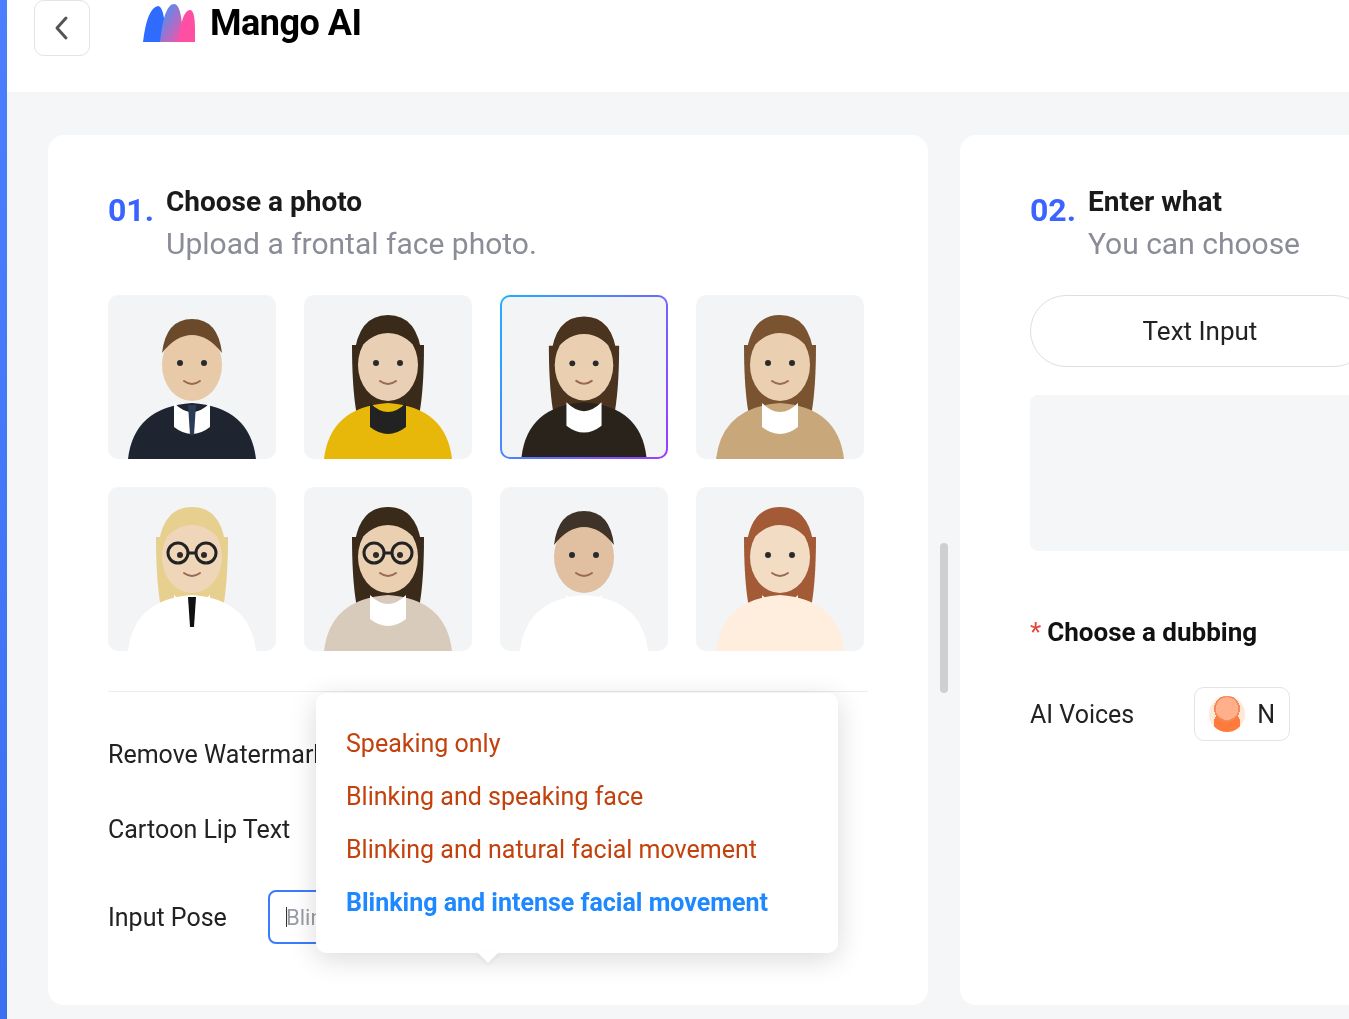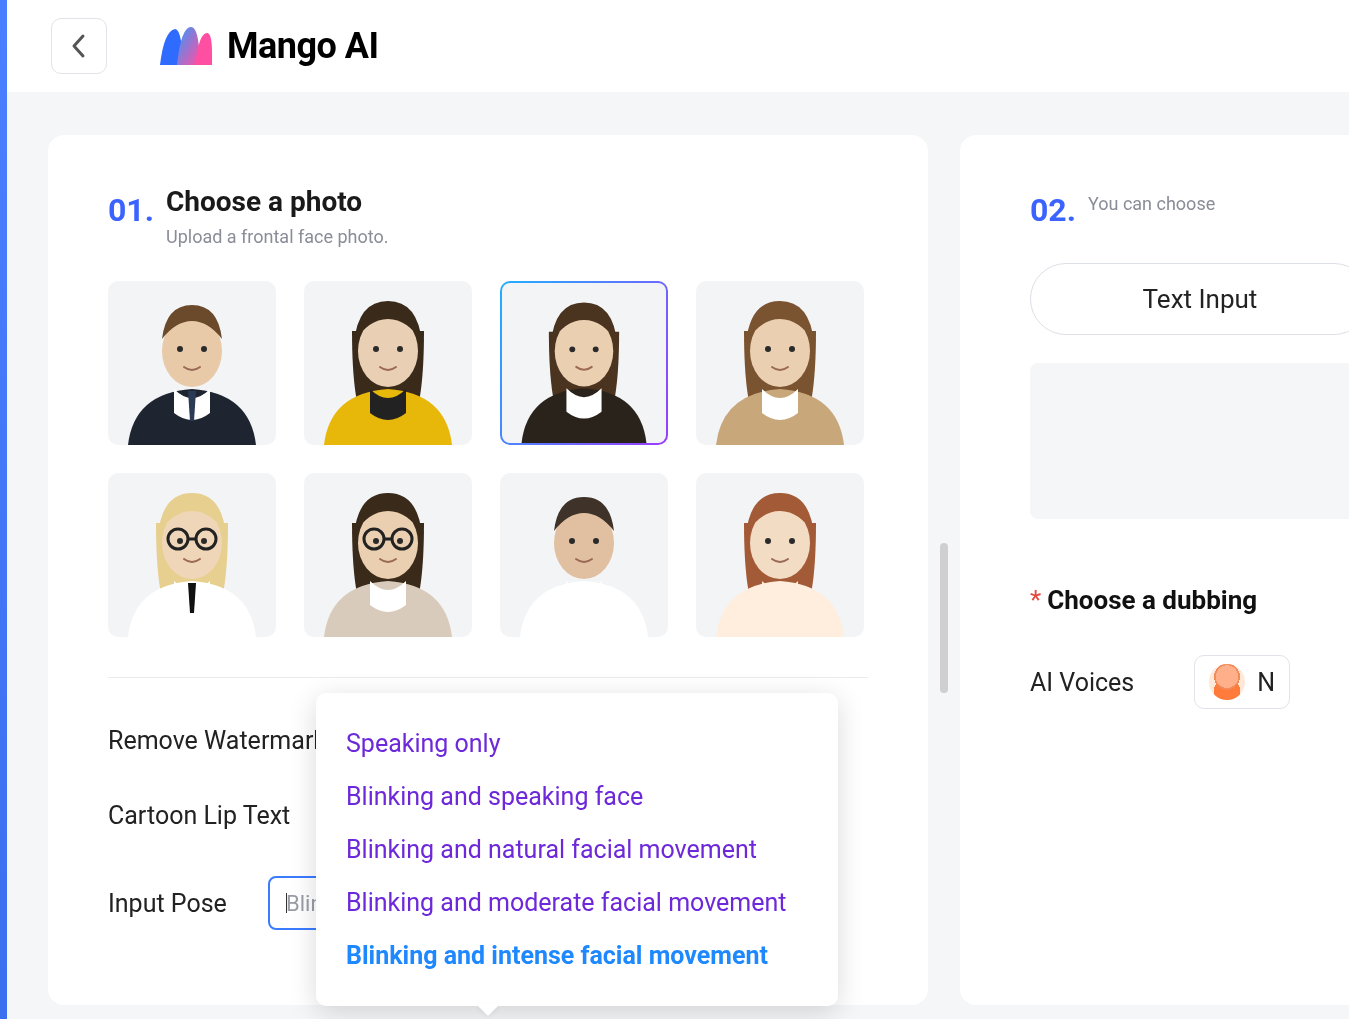--- a/index.html
+++ b/index.html
@@ -16,22 +16,22 @@
     left: 0; top: 0;
     width: 7px; height: 100%;
     background: linear-gradient(180deg, #4a7fff, #3a6ff0);
   }
   .topbar {
     position: absolute;
     left: 7px; top: 0; right: 0;
     height: 92px;
     background: #fff;
     display: flex;
-    align-items: center;
-    padding-left: 44px;
+    align-items: flex-start;
+    padding-left: 27px;
     gap: 50px;
   }
   .back-btn {
     width: 56px; height: 56px;
     border: 1px solid #e1e3e8;
     border-radius: 10px;
     background: #fff;
     display: flex; align-items: center; justify-content: center;
     cursor: pointer;
   }
@@ -79,21 +79,21 @@
     font-weight: 700;
     color: #3a63ff;
     margin-top: 6px;
   }
   .step-title {
     font-size: 28px;
     font-weight: 700;
     color: #1a1a1a;
   }
   .step-sub {
-    font-size: 18px;
+    font-size: 30px;
     color: #8a8d97;
     margin-top: 8px;
   }
 
   .photo-grid {
     display: grid;
     grid-template-columns: repeat(4, 168px);
     gap: 28px 28px;
   }
   .photo-cell {
@@ -174,21 +174,21 @@
     left: 160px;
     width: 0; height: 0;
     border-left: 12px solid transparent;
     border-right: 12px solid transparent;
     border-top: 12px solid #fff;
     filter: drop-shadow(0 2px 2px rgba(0,0,0,0.05));
   }
   .dd-item {
     padding: 12px 30px;
     font-size: 25px;
-    color: #6d28d9;
+    color: #c2410c;
     cursor: pointer;
   }
   .dd-item.active {
     color: #1e88ff;
     font-weight: 700;
   }
 
   .panel2 {
     position: absolute;
     left: 960px;
@@ -422,31 +422,31 @@
             </svg>
         </span>
       </div>
     </div>
   </div>
 
   <div class="dropdown" id="dropdown">
       <div class="dd-item">Speaking only</div>
       <div class="dd-item">Blinking and speaking face</div>
       <div class="dd-item">Blinking and natural facial movement</div>
-      <div class="dd-item">Blinking and moderate facial movement</div>
       <div class="dd-item active">Blinking and intense facial movement</div>
     </div>
 
   <div class="scroll-indicator"></div>
 </div>
 
 <div class="panel2">
   <div class="step-head" style="margin-bottom:10px">
     <div class="step-num">02.</div>
     <div>
+      <div class="step-title" style="white-space:nowrap">Enter what</div>
       <div class="step-sub" style="white-space:nowrap">You can choose</div>
     </div>
   </div>
   <div class="tab-pill">
     <span>Text Input</span>
   </div>
   <div class="textarea-stub"></div>
 
   <div class="dub-head">
     <span class="ast">*</span><span>Choose a dubbing</span>

